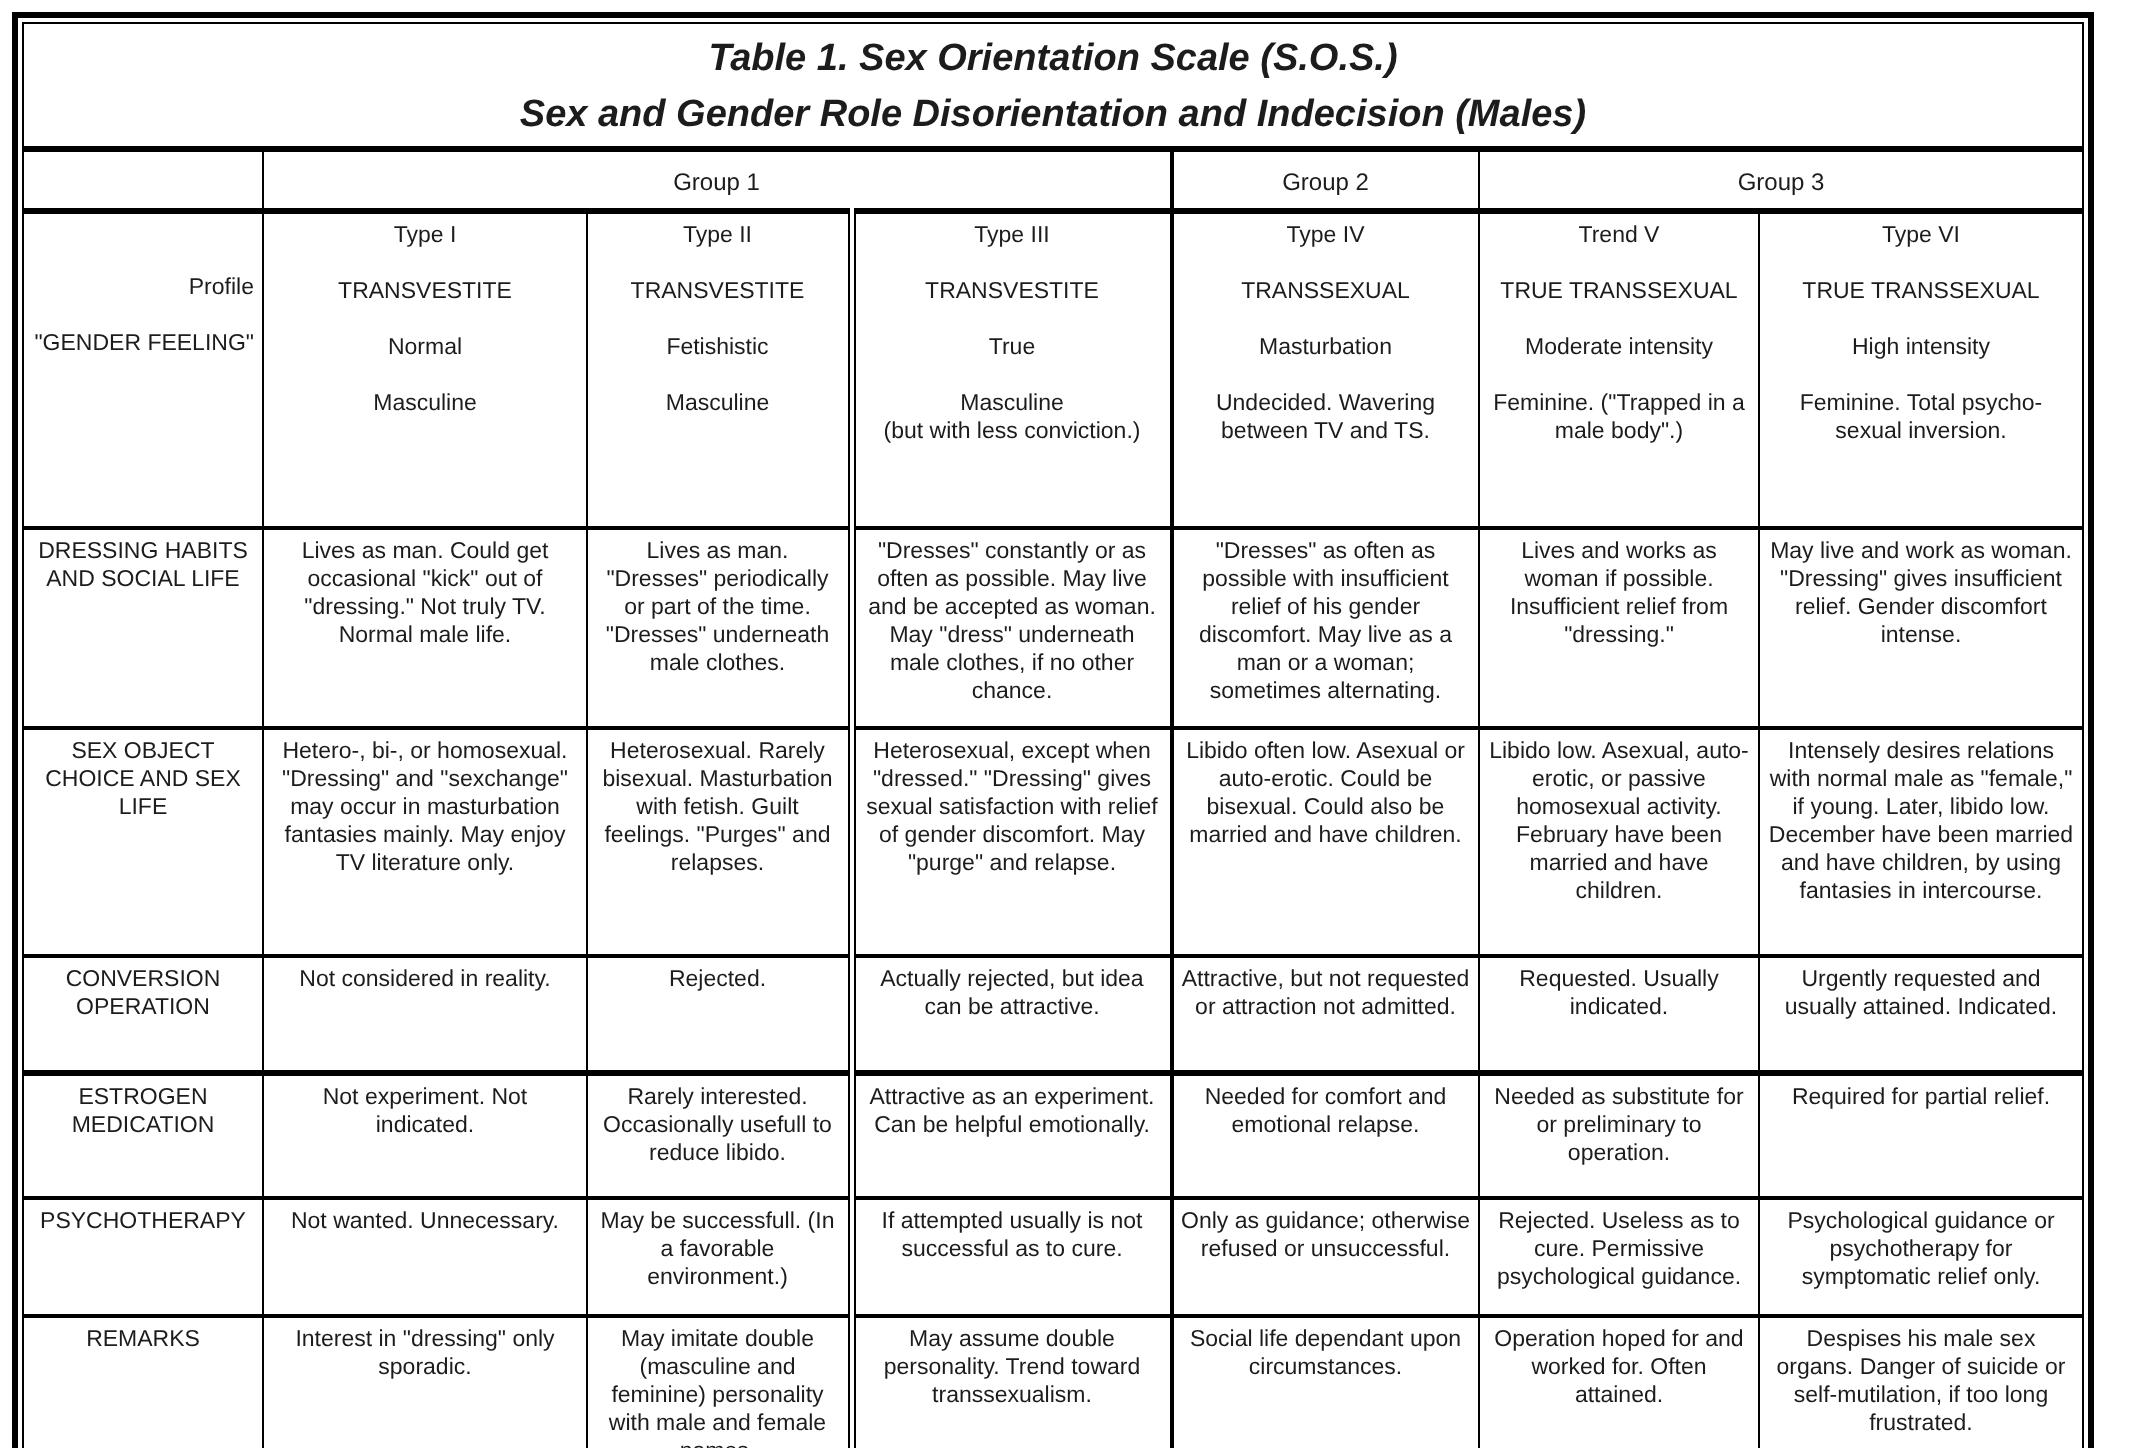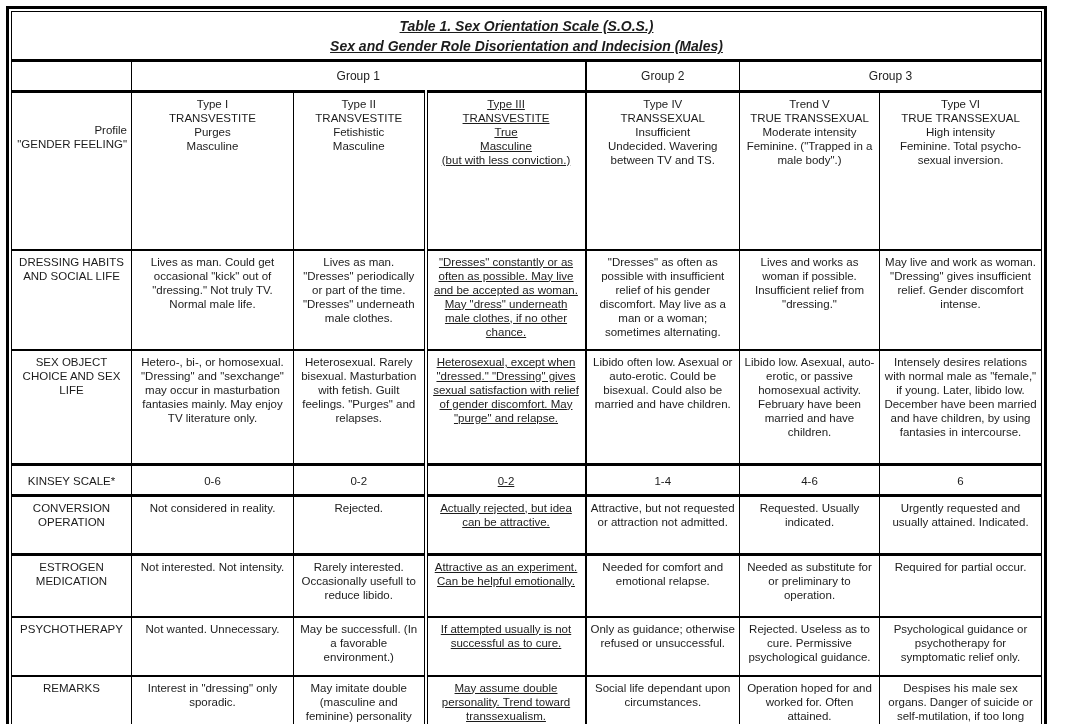--- a/index.html
+++ b/index.html
@@ -27,39 +27,39 @@
     border-top-width: 2px;
     border-bottom-width: 2px;
     vertical-align: top;
     text-align: center;
     font-size: 11.5px;
     line-height: 1.22;
     padding: 4px 4px 2px 4px;
     overflow: hidden;
   }
   
-  td.bl-double { border-left: 4px double #000; text-decoration: underline; }
+  td.bl-double { border-left: 4px double #000; }
   td.bl-2      { border-left: 2px solid #000; }
 
   
   .r-title td { border-top-width: 1px; border-bottom-width: 3px; height: 40px; vertical-align: middle; }
-  .title-line { font-weight: bold; font-style: italic; font-size: 14px; line-height: 1.45; text-decoration: underline; }
+  .title-line { font-weight: bold; font-style: italic; font-size: 19px; line-height: 1.45; }
   .r-group td { border-bottom-width: 3px; height: 22px; vertical-align: middle; font-size: 12px; }
   .r-prof td  { height: 124px; }
   .r-dress td { height: 92px; }
   .r-sex td   { height: 106px; margin-top: 28px; }
   .r-kin td   { border-top-width: 3px; border-bottom-width: 3px; height: 22px; vertical-align: middle; }
   .r-conv td  { height: 50px; }
   .r-est td   { border-top-width: 3px; height: 54px; }
   .r-psy td   { height: 51px; }
   .r-rem td   { height: 74px; }
 
   
   .pl { }
-  .pl.g { }
+  .pl.g { margin-top: 14px; }
   .pl:empty { display: none; }
   td.prof-lbl { padding-top: 30px; text-align: right; }
 </style>
 </head>
 <body>
 
 
 
 <div class="frame">
 <table class="sos">
@@ -89,42 +89,42 @@
   </tr>
 
   <tr class="r-prof">
     <td class="prof-lbl">
       <div class="pl">Profile</div>
       <div class="pl g">"GENDER FEELING"</div>
     </td>
     <td>
       <div class="pl">Type I</div>
       <div class="pl g">TRANSVESTITE</div>
-      <div class="pl g">Purges</div>
+      <div class="pl g">Normal</div>
       <div class="pl g">Masculine</div>
 
     </td>
     <td>
       <div class="pl">Type II</div>
       <div class="pl g">TRANSVESTITE</div>
       <div class="pl g">Fetishistic</div>
       <div class="pl g">Masculine</div>
 
     </td>
     <td class="bl-double">
       <div class="pl">Type III</div>
       <div class="pl g">TRANSVESTITE</div>
       <div class="pl g">True</div>
       <div class="pl g">Masculine</div>
       <div class="pl">(but with less conviction.)</div>
     </td>
     <td class="bl-2">
       <div class="pl">Type IV</div>
       <div class="pl g">TRANSSEXUAL</div>
-      <div class="pl g">Insufficient</div>
+      <div class="pl g">Masturbation</div>
       <div class="pl g">Undecided. Wavering between TV and TS.</div>
 
     </td>
     <td>
       <div class="pl">Trend V</div>
       <div class="pl g">TRUE TRANSSEXUAL</div>
       <div class="pl g">Moderate intensity</div>
       <div class="pl g">Feminine. ("Trapped in a male body".)</div>
 
     </td>
@@ -150,48 +150,39 @@
   <tr class="r-sex">
     <td>SEX OBJECT CHOICE AND SEX LIFE</td>
     <td>Hetero-, bi-, or homosexual. "Dressing" and "sexchange" may occur in masturbation fantasies mainly. May enjoy TV literature only.</td>
     <td>Heterosexual. Rarely bisexual. Masturbation with fetish. Guilt feelings. "Purges" and relapses.</td>
     <td class="bl-double">Heterosexual, except when "dressed." "Dressing" gives sexual satisfaction with relief of gender discomfort. May "purge" and relapse.</td>
     <td class="bl-2">Libido often low. Asexual or auto-erotic. Could be bisexual. Could also be married and have children.</td>
     <td>Libido low. Asexual, auto-erotic, or passive homosexual activity. February have been married and have children.</td>
     <td>Intensely desires relations with normal male as "female," if young. Later, libido low. December have been married and have children, by using fantasies in intercourse.</td>
   </tr>
 
-  <tr class="r-kin">
-    <td>KINSEY SCALE*</td>
-    <td>0-6</td>
-    <td>0-2</td>
-    <td class="bl-double">0-2</td>
-    <td class="bl-2">1-4</td>
-    <td>4-6</td>
-    <td>6</td>
-  </tr>
 
   <tr class="r-conv">
     <td>CONVERSION OPERATION</td>
     <td>Not considered in reality.</td>
     <td>Rejected.</td>
     <td class="bl-double">Actually rejected, but idea can be attractive.</td>
     <td class="bl-2">Attractive, but not requested or attraction not admitted.</td>
     <td>Requested. Usually indicated.</td>
     <td>Urgently requested and usually attained. Indicated.</td>
   </tr>
 
   <tr class="r-est">
     <td>ESTROGEN MEDICATION</td>
-    <td>Not interested. Not intensity.</td>
+    <td>Not experiment. Not indicated.</td>
     <td>Rarely interested. Occasionally usefull to reduce libido.</td>
     <td class="bl-double">Attractive as an experiment. Can be helpful emotionally.</td>
     <td class="bl-2">Needed for comfort and emotional relapse.</td>
     <td>Needed as substitute for or preliminary to operation.</td>
-    <td>Required for partial occur.</td>
+    <td>Required for partial relief.</td>
   </tr>
 
   <tr class="r-psy">
     <td>PSYCHOTHERAPY</td>
     <td>Not wanted. Unnecessary.</td>
     <td>May be successfull. (In a favorable environment.)</td>
     <td class="bl-double">If attempted usually is not successful as to cure.</td>
     <td class="bl-2">Only as guidance; otherwise refused or unsuccessful.</td>
     <td>Rejected. Useless as to cure. Permissive psychological guidance.</td>
     <td>Psychological guidance or psychotherapy for symptomatic relief only.</td>

